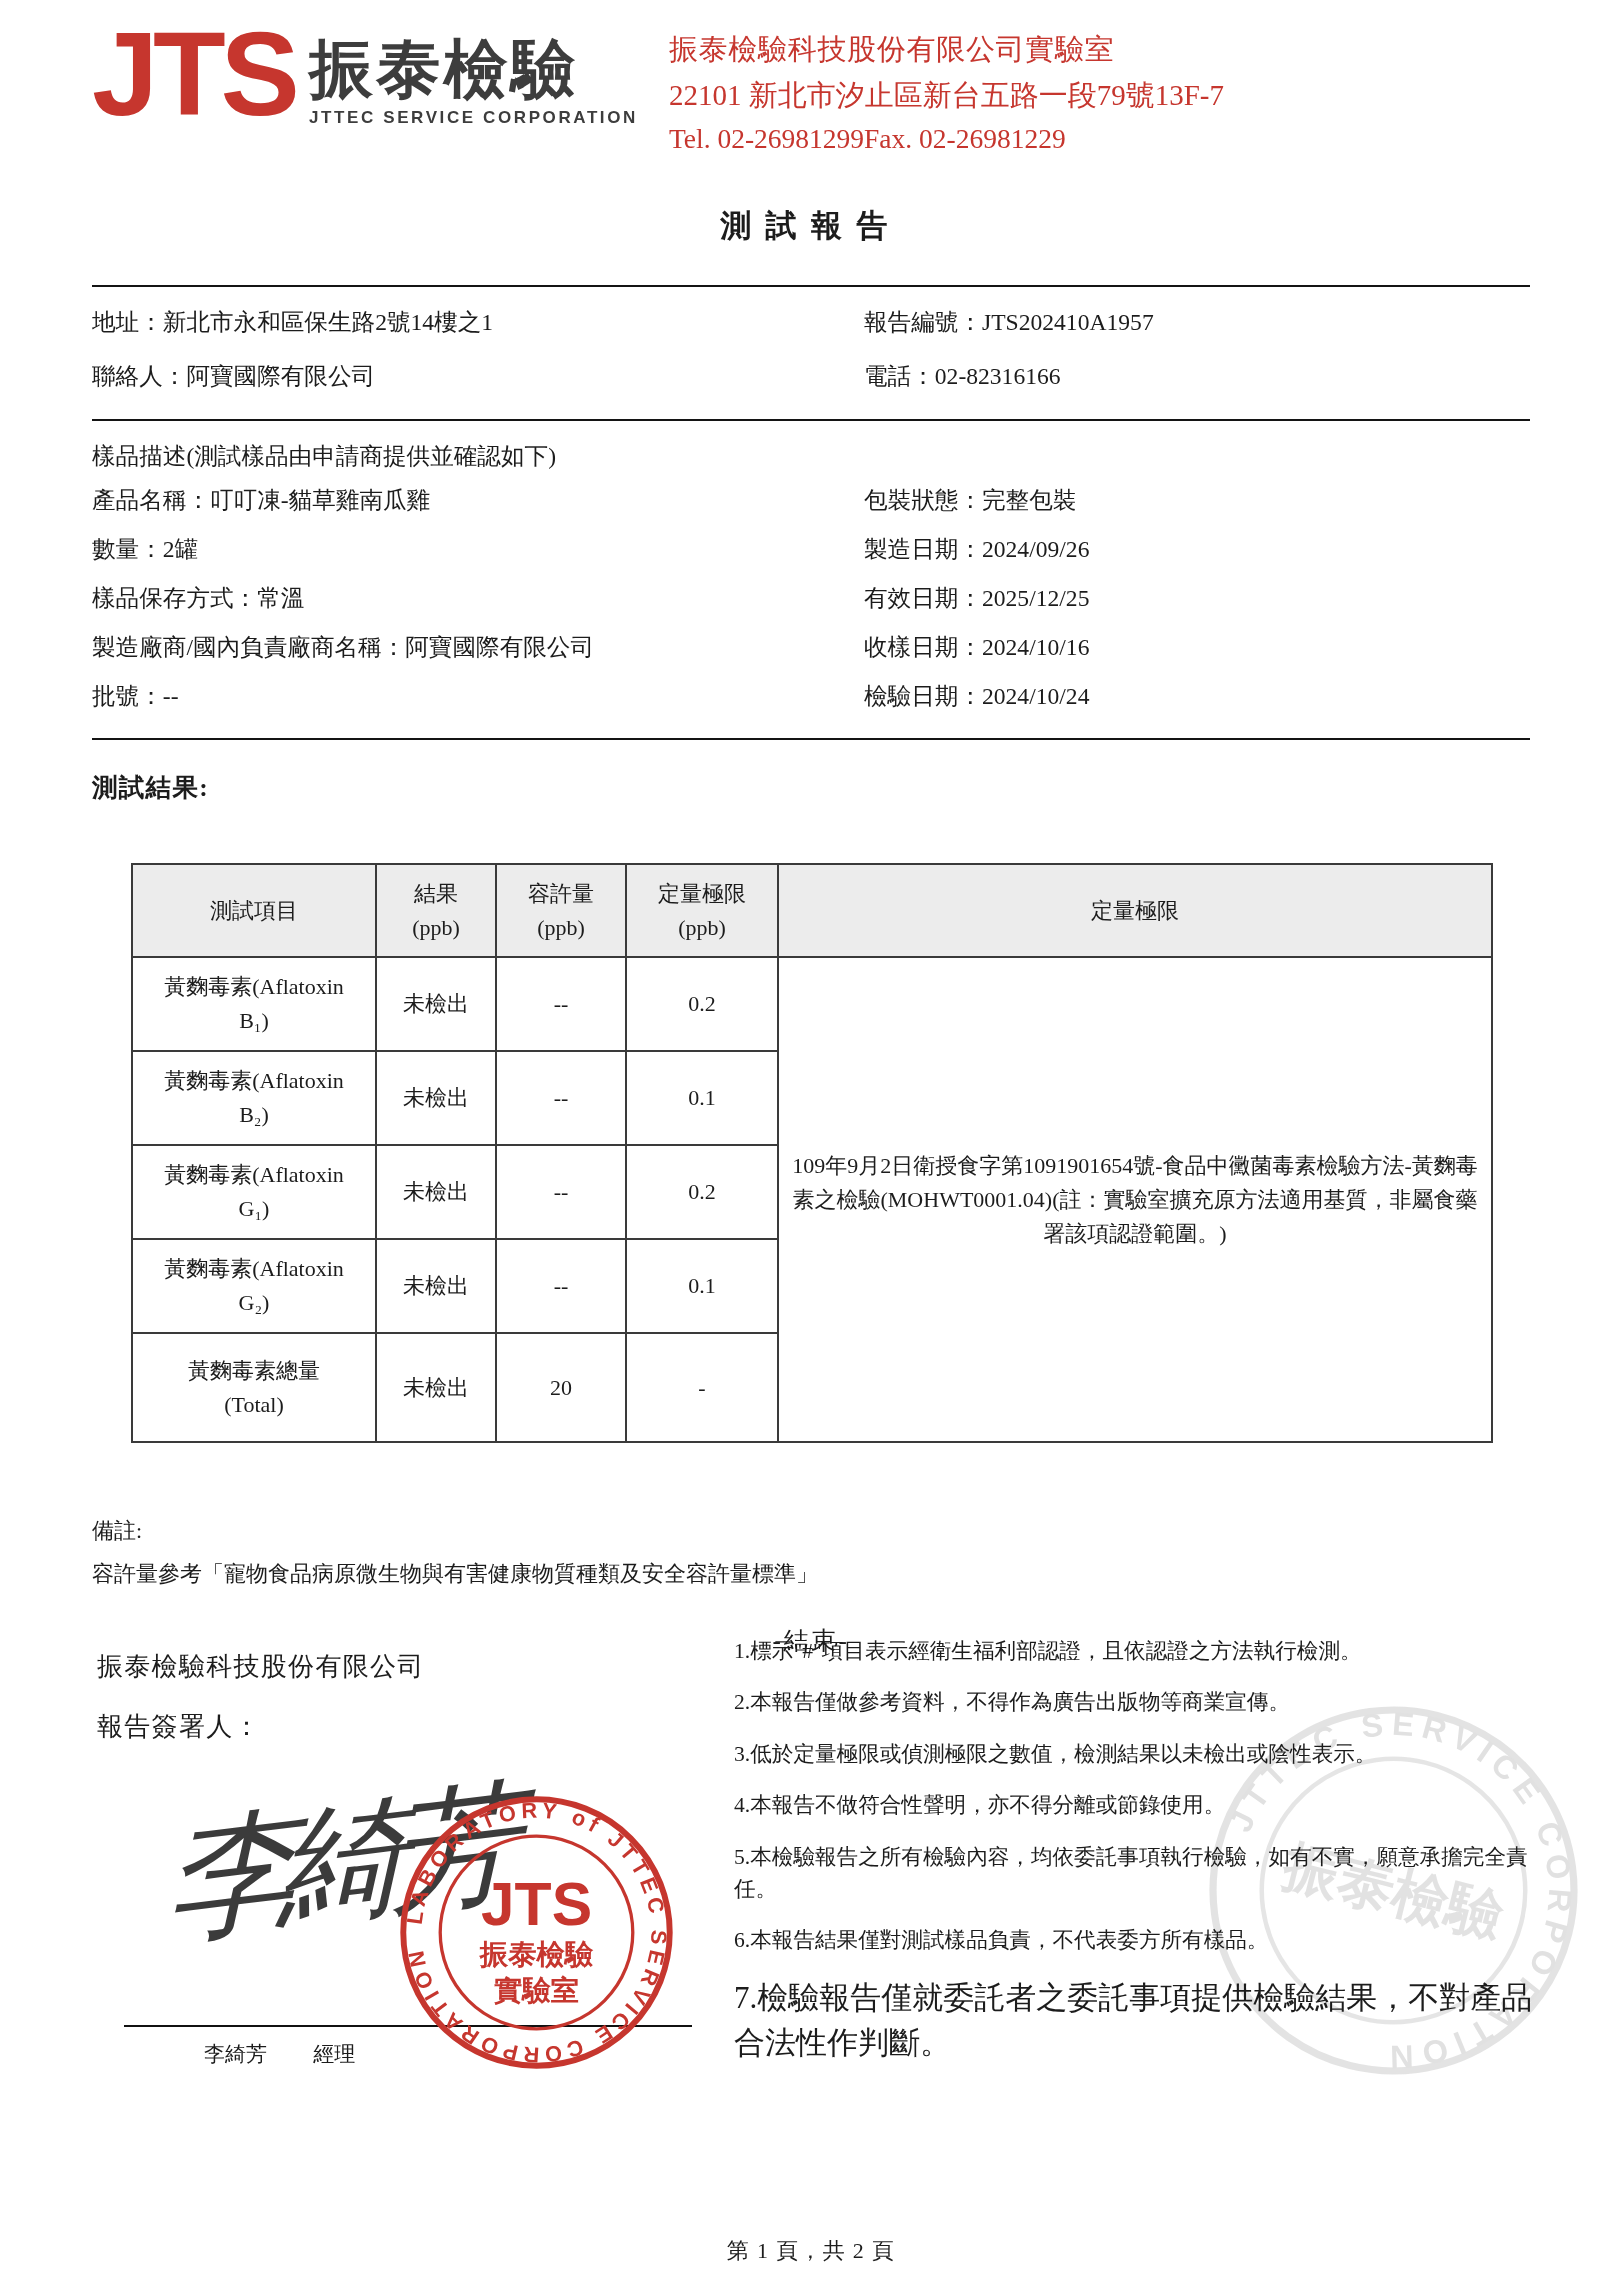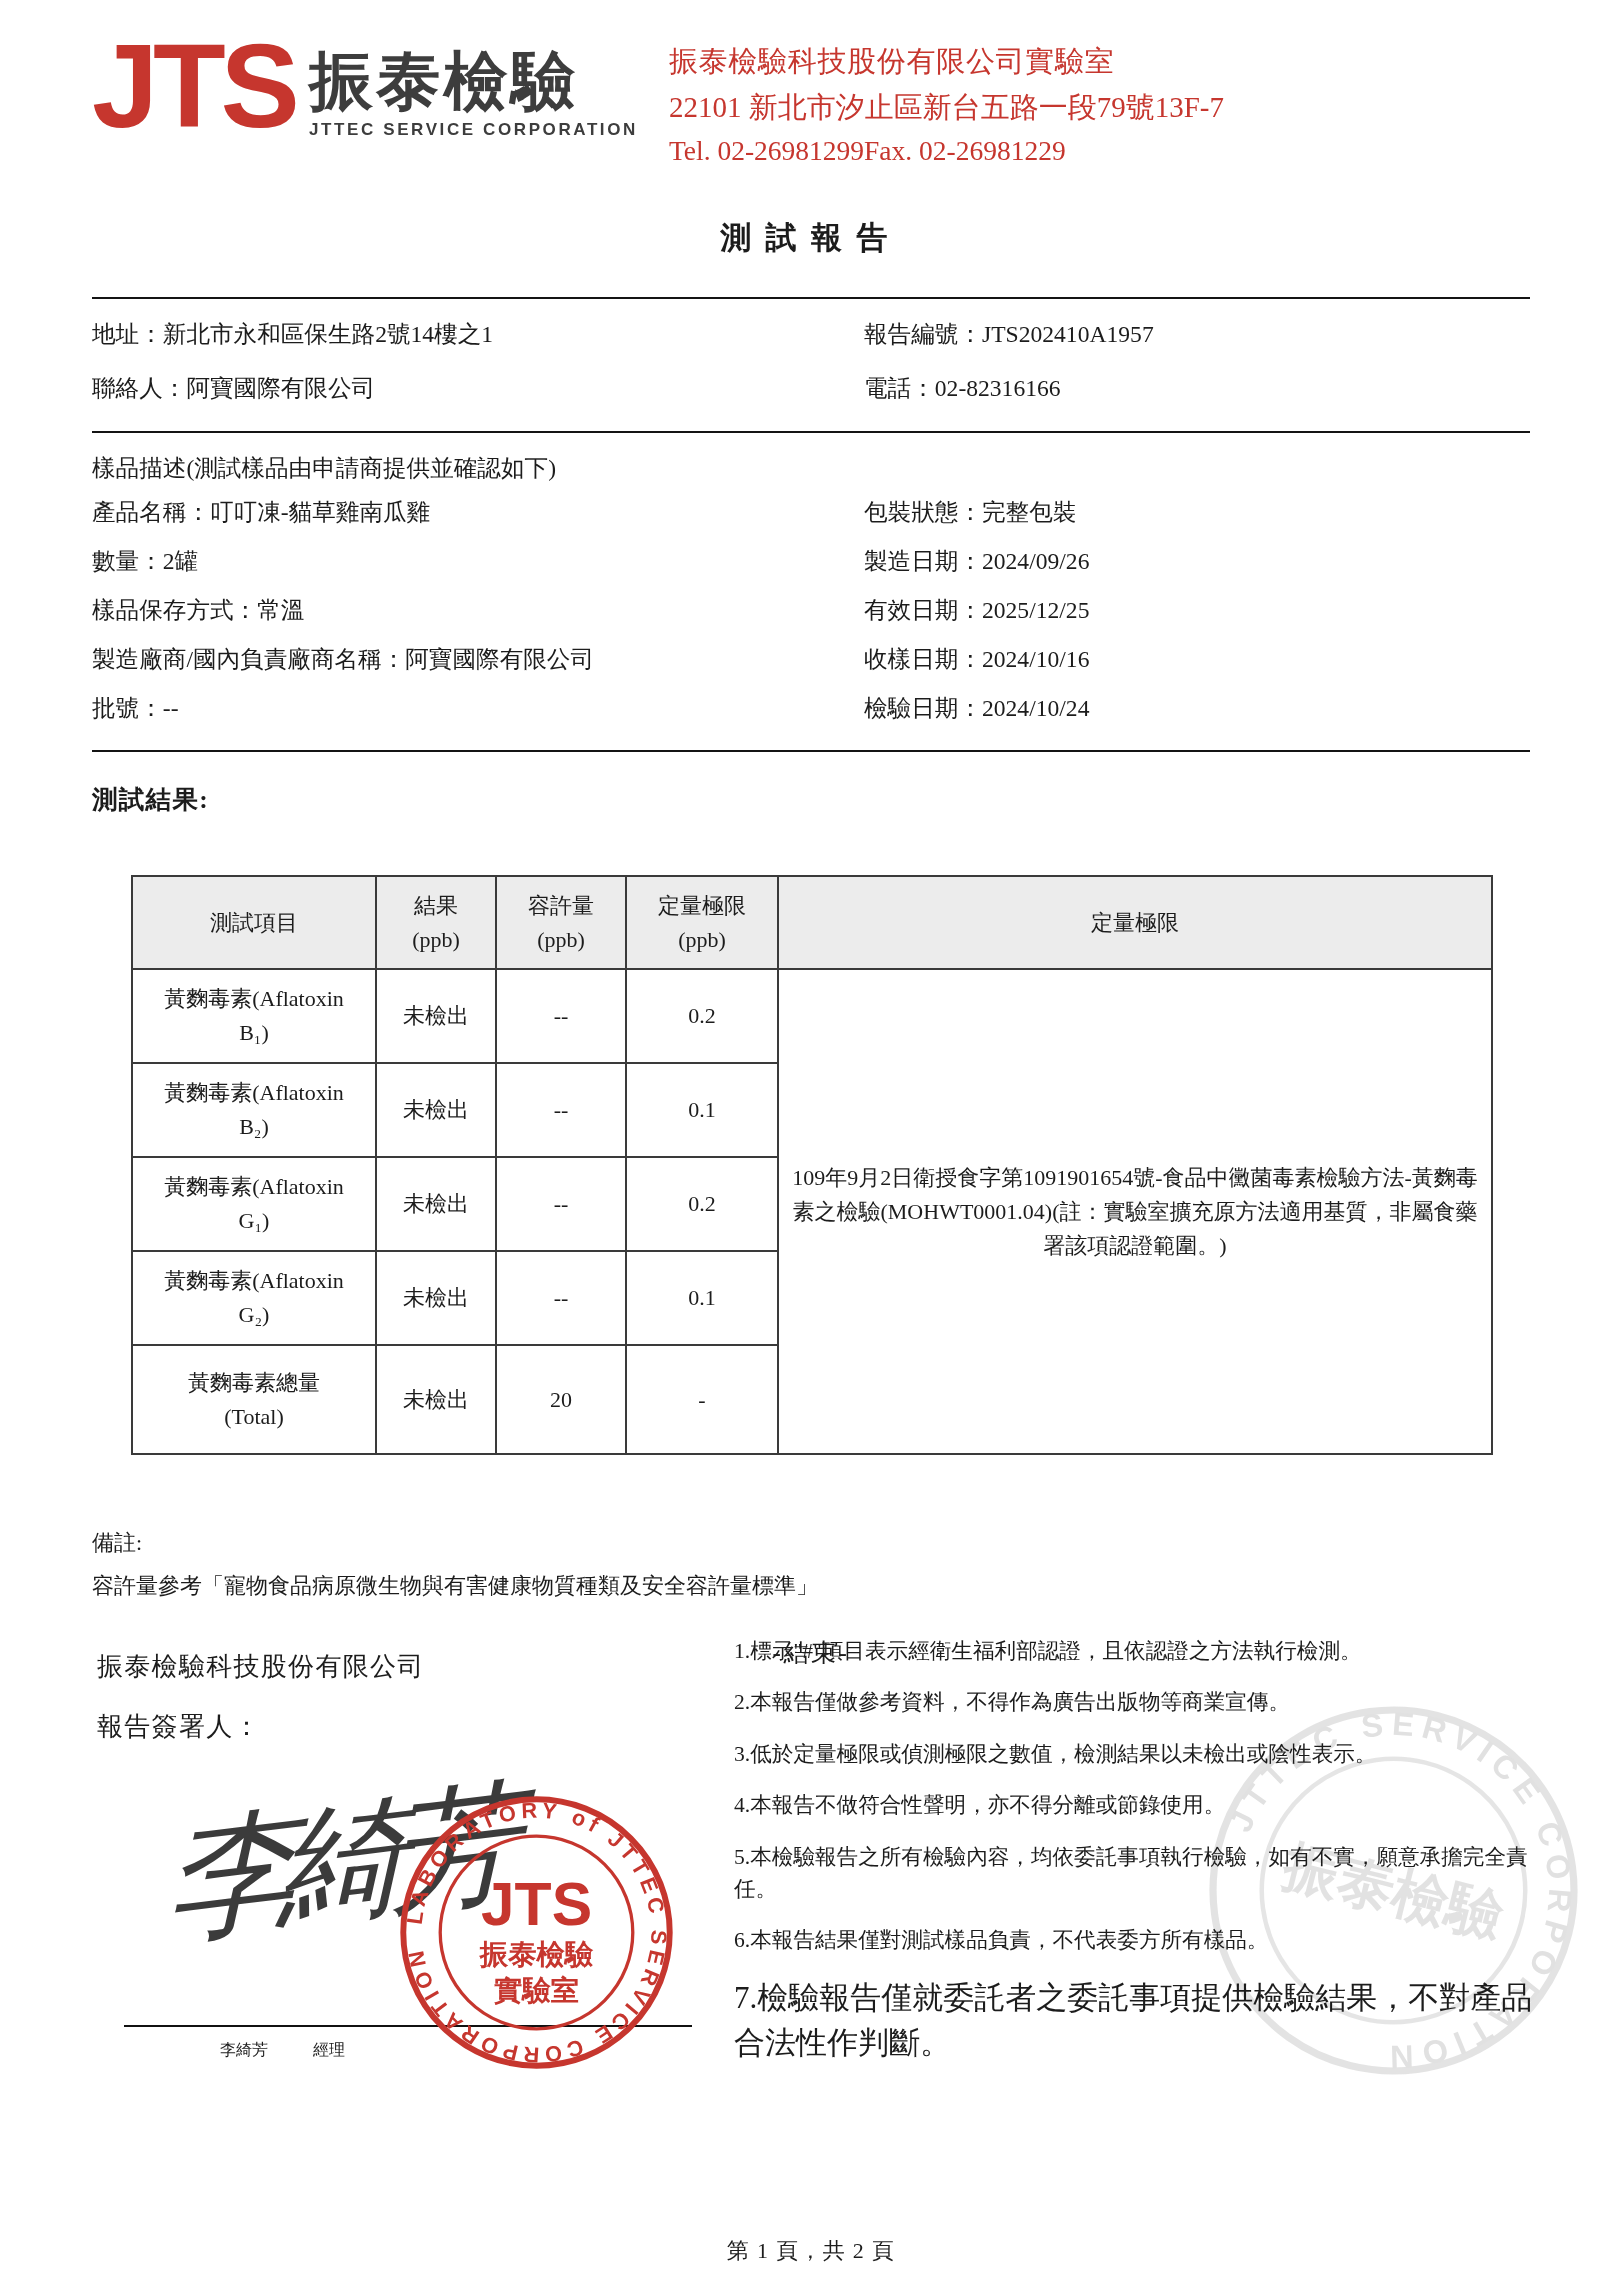--- a/index.html
+++ b/index.html
@@ -3,21 +3,21 @@
 <meta charset="utf-8">
 <style>
   * { margin:0; padding:0; box-sizing:border-box; }
   html,body { background:#ffffff; }
   :root { --red:#c6362e; --ink:#1c1c1c; --line:#3a3a3a; }
 
   .page {
     position:relative; width:1622px; height:2295px; background:#fff;
     color:var(--ink); overflow:hidden;
     font-family:"Liberation Serif","DejaVu Serif",serif;
-    padding:31px 92px 0 92px;
+    padding:19px 92px 0 92px;
   }
 
   
   .letterhead { display:flex; align-items:flex-start; }
   .logo-row { display:flex; align-items:flex-start; }
   .logo-jts {
     font-family:"Liberation Sans","DejaVu Sans",sans-serif;
     font-weight:900; font-size:119px; line-height:0.92;
     color:var(--red); letter-spacing:-5.2px;
   }
@@ -82,21 +82,21 @@
   .note { font-size:21.6px; line-height:1.5; margin-bottom:19px; }
   .note-7 { font-size:31px; line-height:1.45; margin-top:3.9px; }
 
   .signature {
     position:absolute; left:164px; top:1776px; z-index:1;
     font-size:131px; font-style:italic; font-weight:500; color:#2b2b2b;
     letter-spacing:-18.3px; transform:rotate(-7deg) skewX(-6deg); opacity:.92;
     white-space:nowrap;
   }
   .sig-line { position:absolute; left:124px; top:2025px; width:568px; border-top:2.6px solid #111; z-index:0; }
-  .sig-name-row { position:absolute; left:220px; top:2040px; font-size:16px; z-index:1; }
+  .sig-name-row { position:absolute; left:204px; top:2040px; font-size:21px; z-index:1; }
   .sig-name-row .sig-title { margin-left:41px; }
 
   .stamp { position:absolute; left:398px; top:1794px; width:277px; height:277px; z-index:2; }
   .watermark { position:absolute; left:1204px; top:1701px; width:379px; height:379px; opacity:.45; z-index:0; transform:rotate(14deg); }
 
   .page-footer { position:absolute; left:0; top:2236px; width:100%; text-align:center; font-size:22px; letter-spacing:1.3px; }
 </style>
 </head>
 <body>
 

